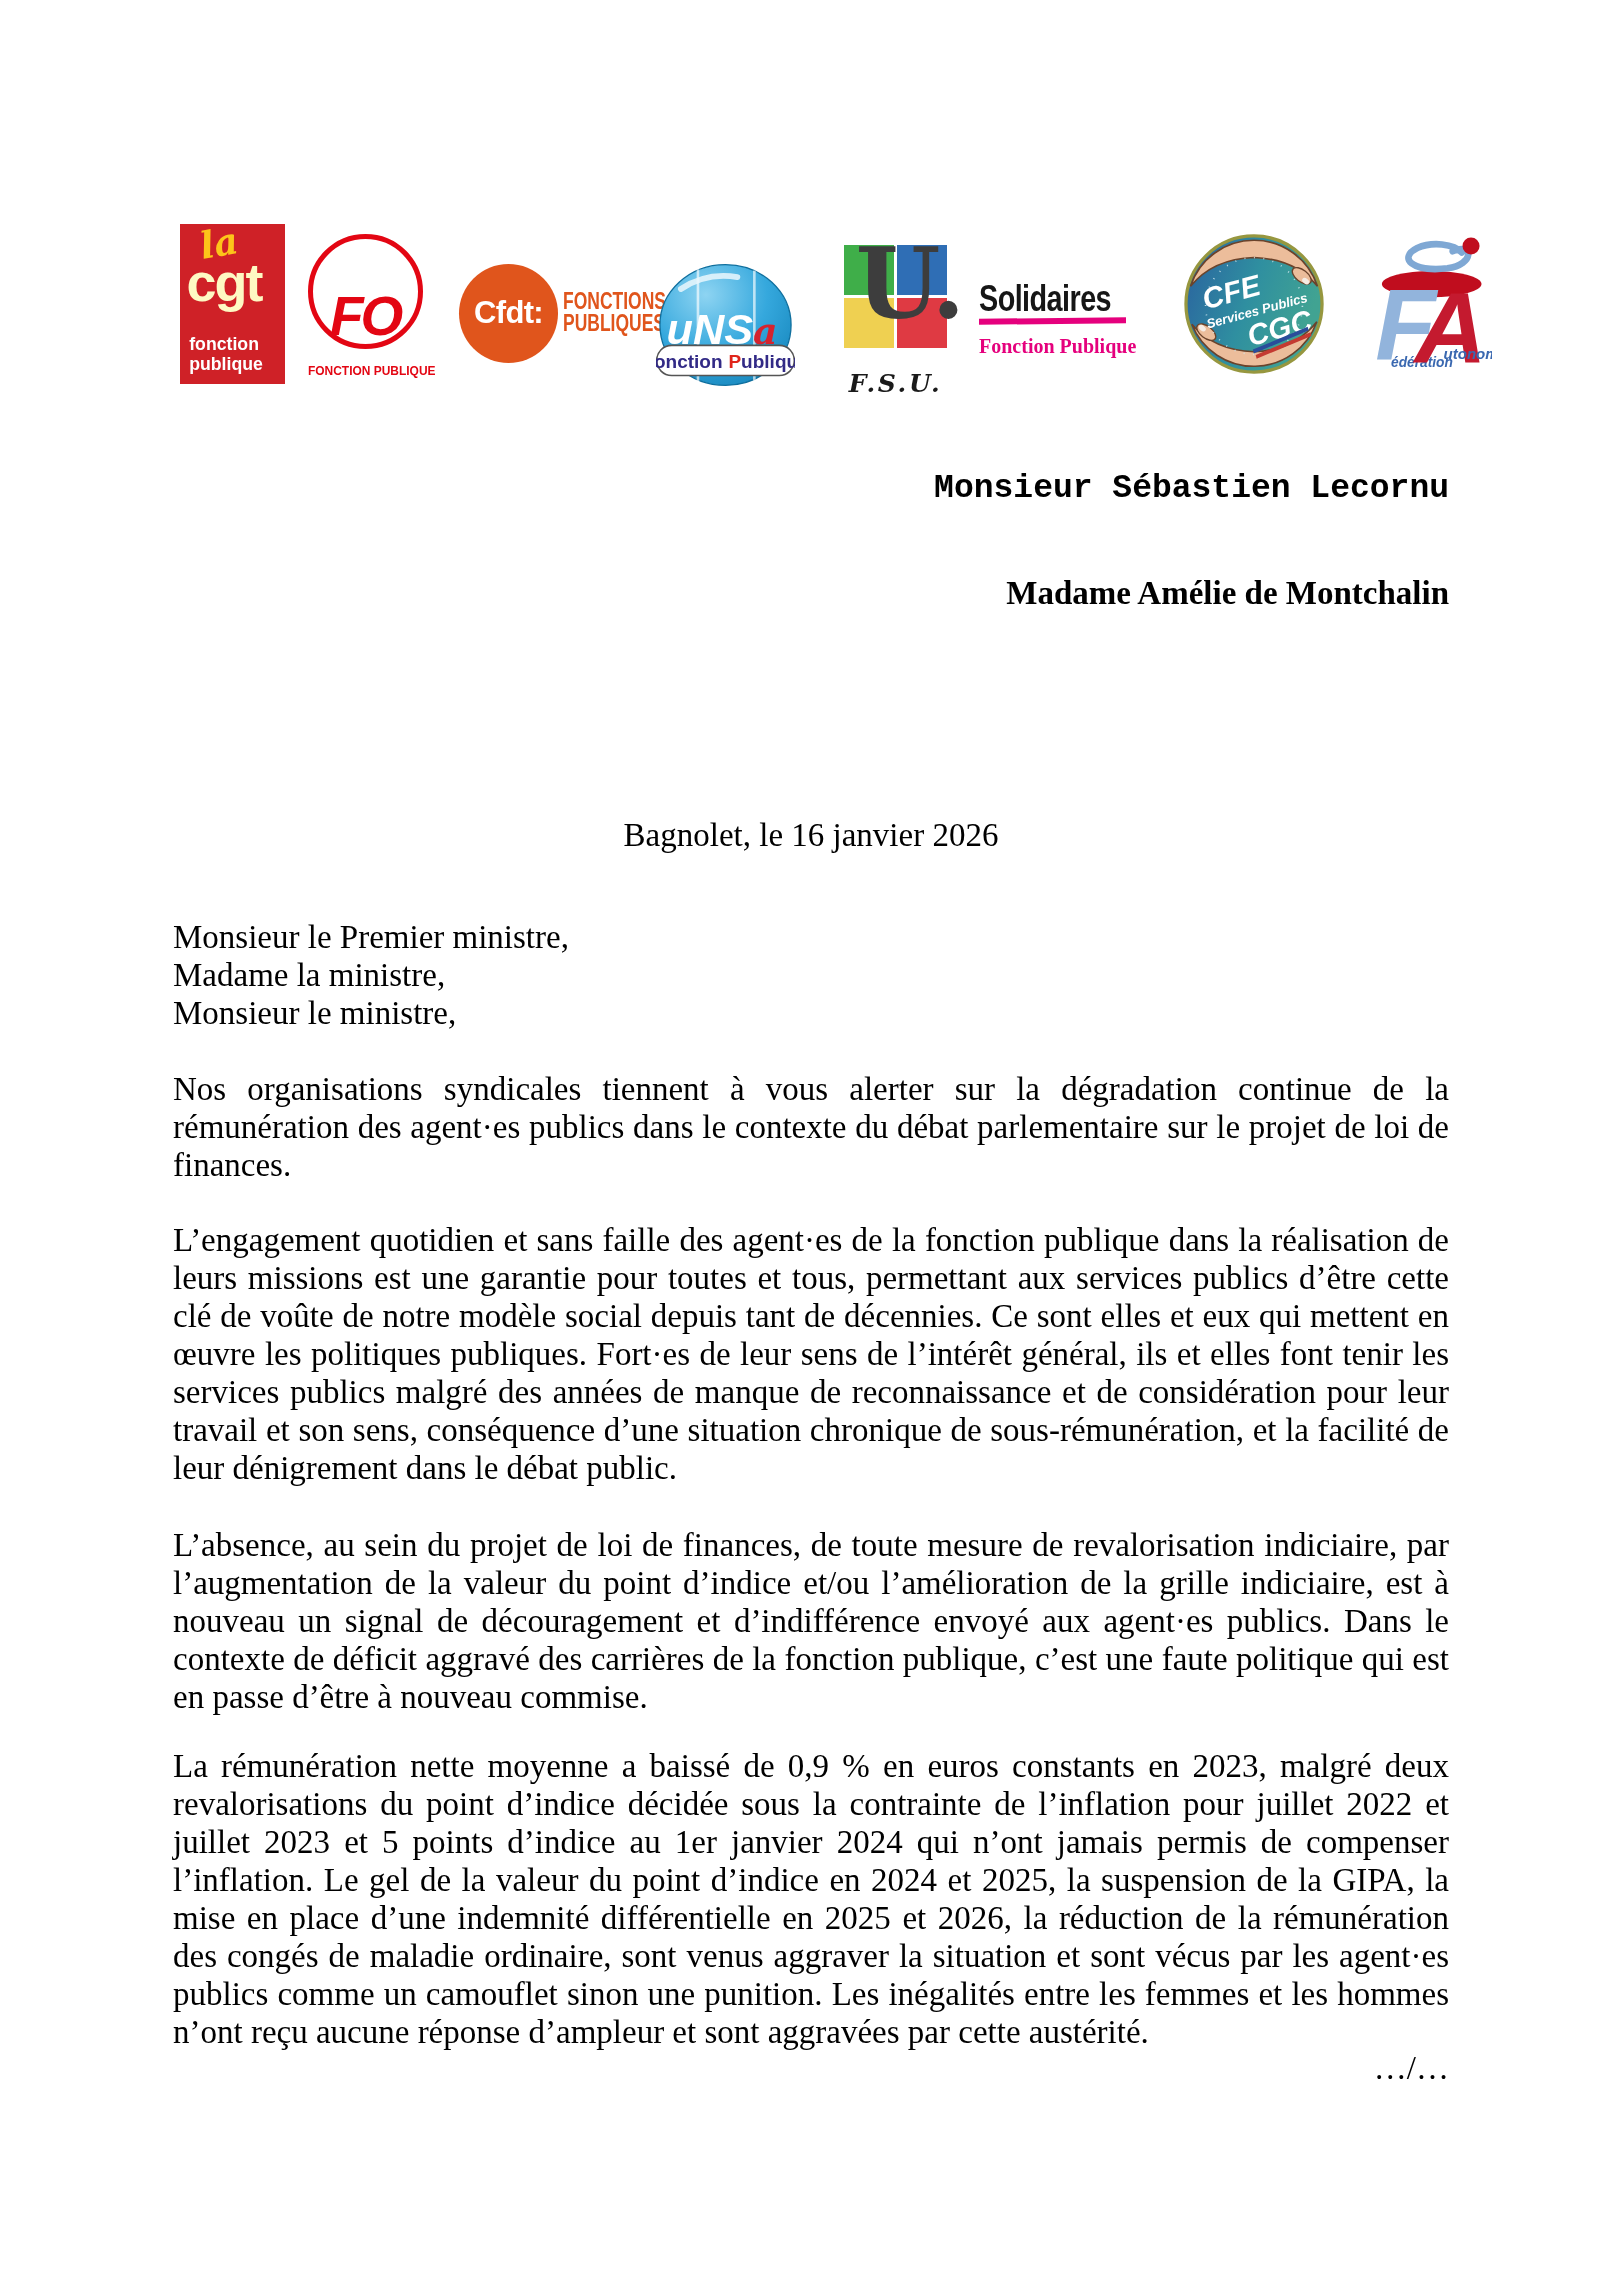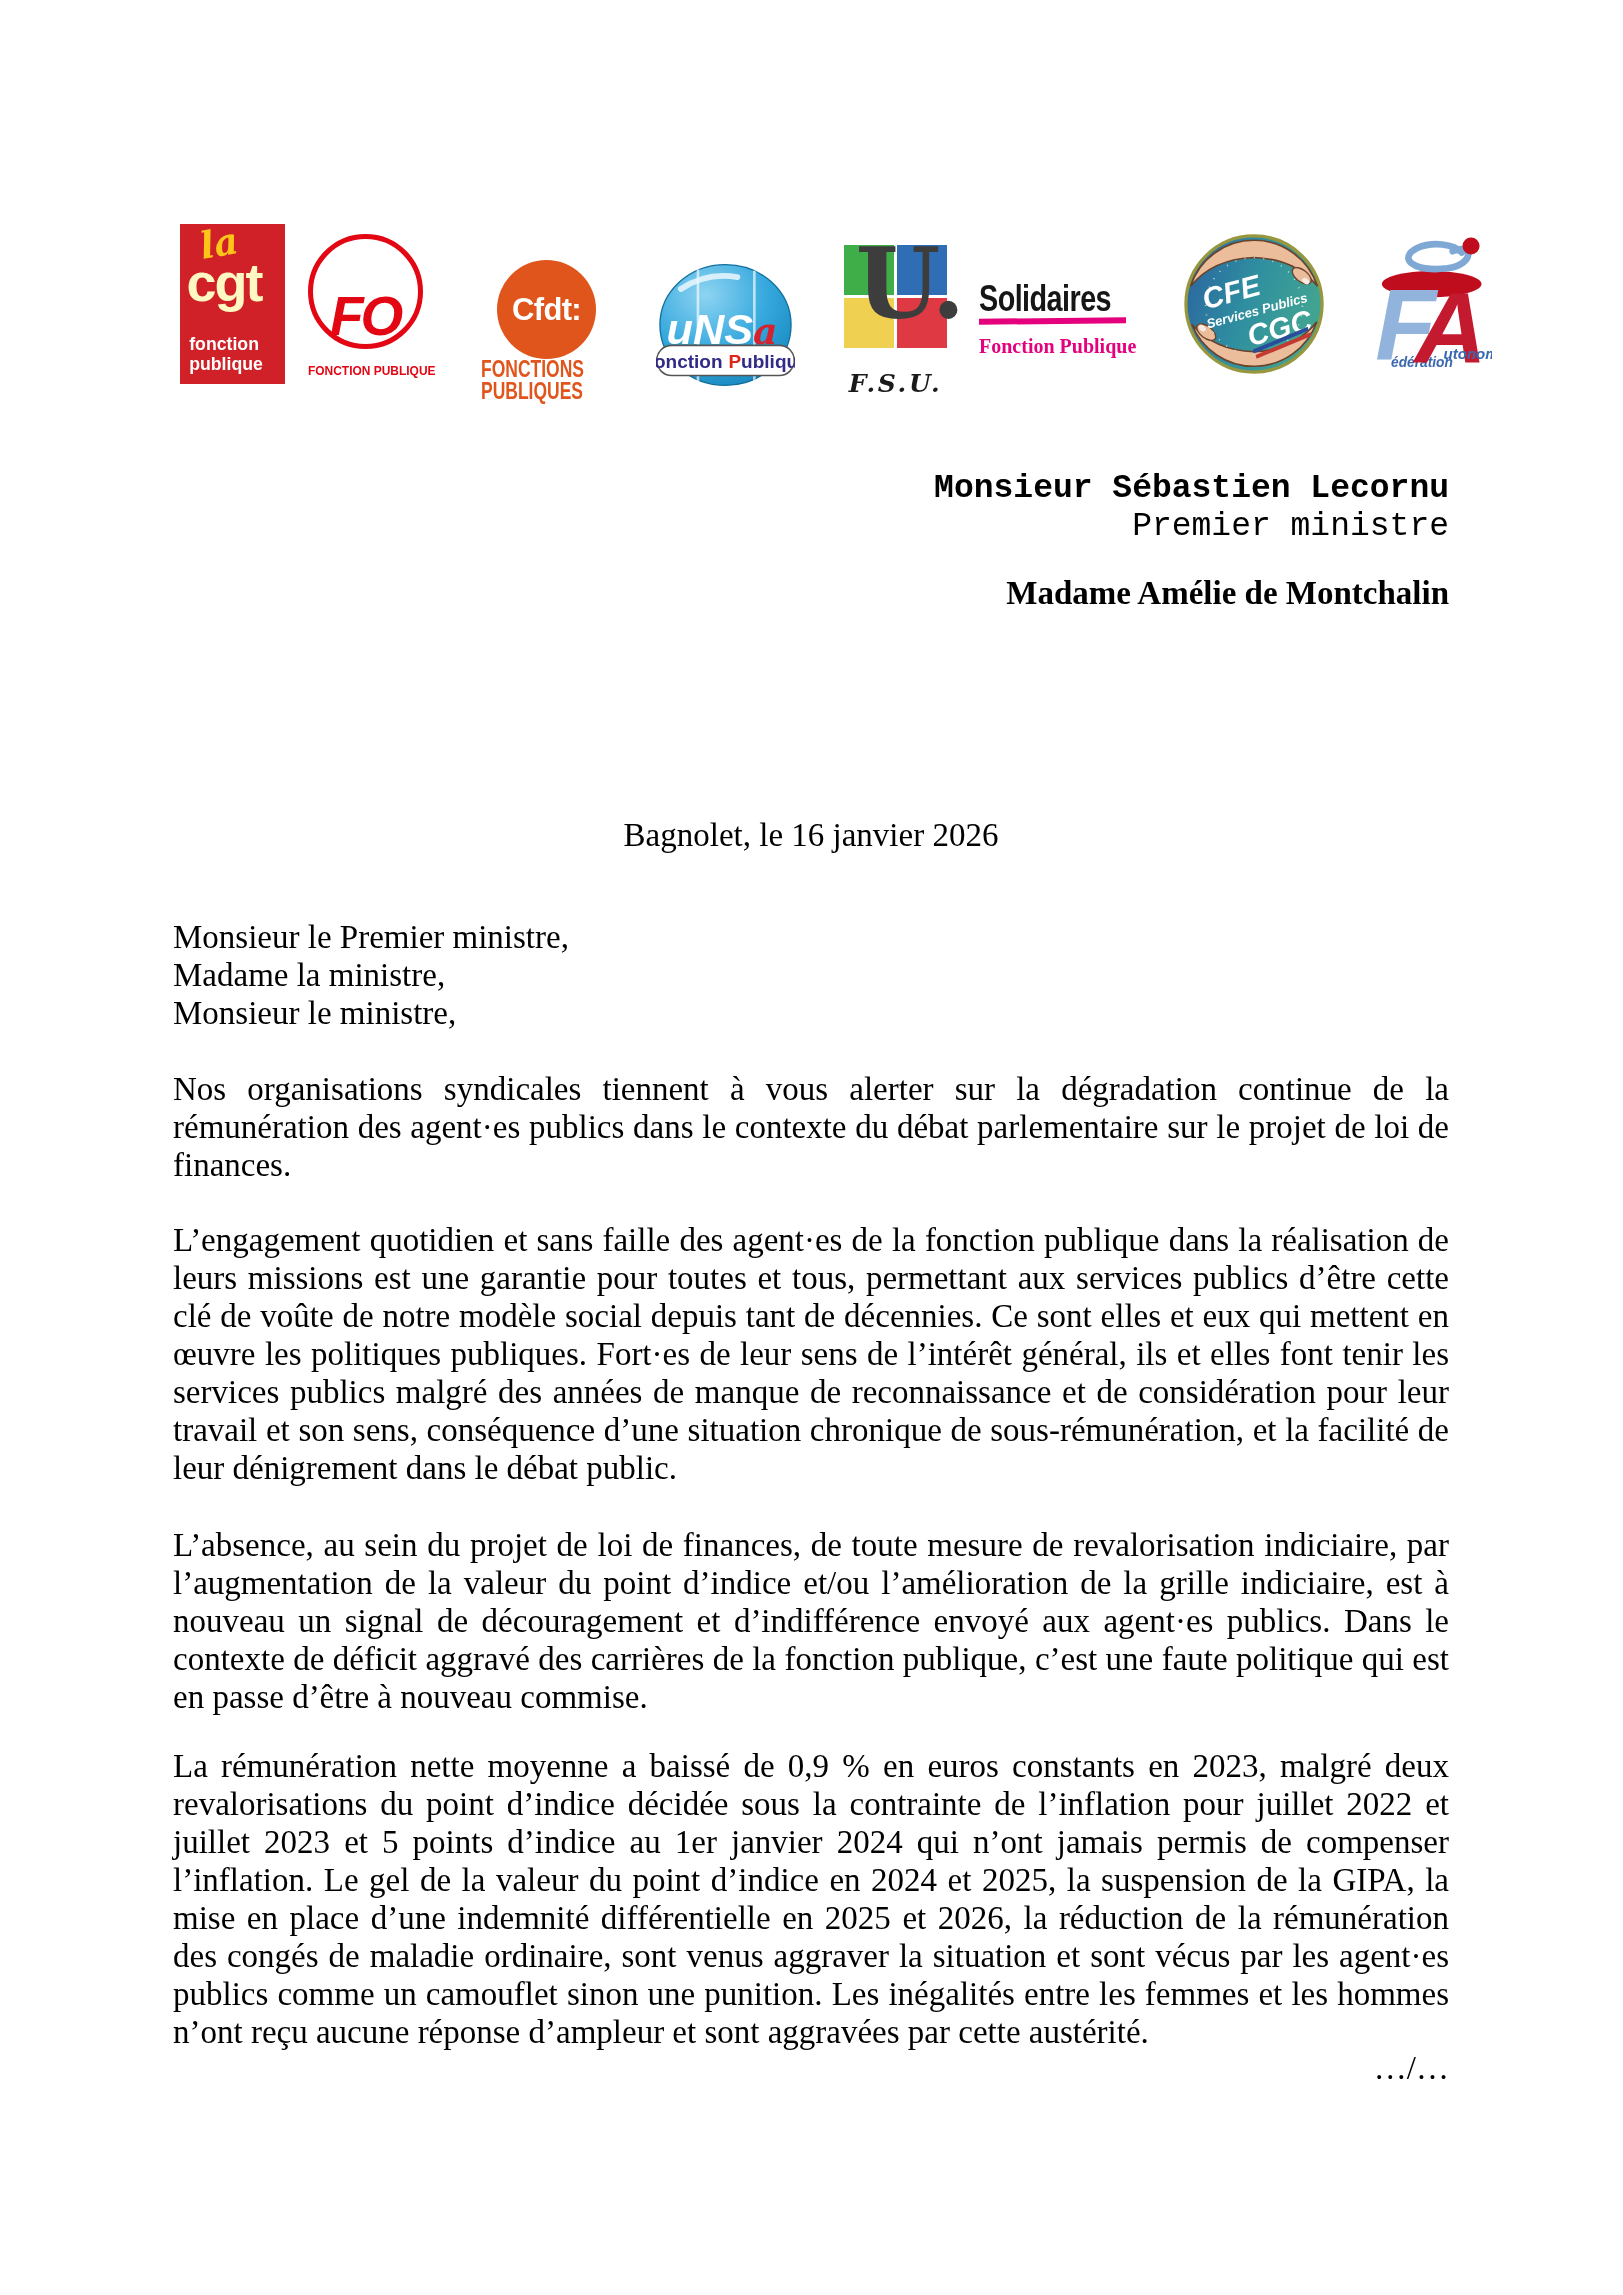--- a/index.html
+++ b/index.html
@@ -74,21 +74,21 @@
     <div class="cgt-sub">fonction publique</div>
   </div>
 
   <div class="logo fo" style="left:303px;top:234px;">
     <div class="fo-circle">
       <span class="fo-acronym">FO</span>
     </div>
     <div class="fo-sub">FONCTION PUBLIQUE</div>
   </div>
 
-  <div class="logo cfdt" style="left:459px;top:260px;flex-direction:column;">
+  <div class="logo cfdt" style="left:459px;top:260px;">
     <div class="cfdt-circle">
       <span class="cfdt-acronym">Cfdt:</span>
     </div>
     <div class="cfdt-side">
       <div>FONCTIONS</div>
       <div>PUBLIQUES</div>
     </div>
   </div>
 
   <div class="logo" style="left:656px;top:264px;width:139px;height:122px;">
@@ -161,21 +161,20 @@
       <circle cx="148" cy="26" r="13" fill="#c00d1e"></circle>
       <text x="2" y="198" font-size="152" font-weight="bold" font-style="italic" fill="#92b4dc">F</text>
       <text x="26" y="211" font-size="21" font-weight="bold" font-style="italic" fill="#3a68b0">édération</text>
       <text x="62" y="204" font-size="152" font-weight="bold" font-style="italic" fill="#c41a2f">A</text>
       <text x="106" y="198" font-size="23" font-weight="bold" font-style="italic" fill="#3a68b0">utonome</text>
     </svg>
   </div>
 
   <div class="block right" style="top:470px;font-family:Liberation Mono, monospace;">
     <div class="bold">Monsieur Sébastien Lecornu</div>
-    <div>Premier ministre</div>
   </div>
 
   <div class="block right" style="top:574px;">
     <div class="bold">Madame Amélie de Montchalin</div>
   </div>
 
 
   <div class="block right" style="top:816px;text-align:center;">Bagnolet, le 16 janvier 2026</div>
 
   <div class="block" style="top:918px;">

